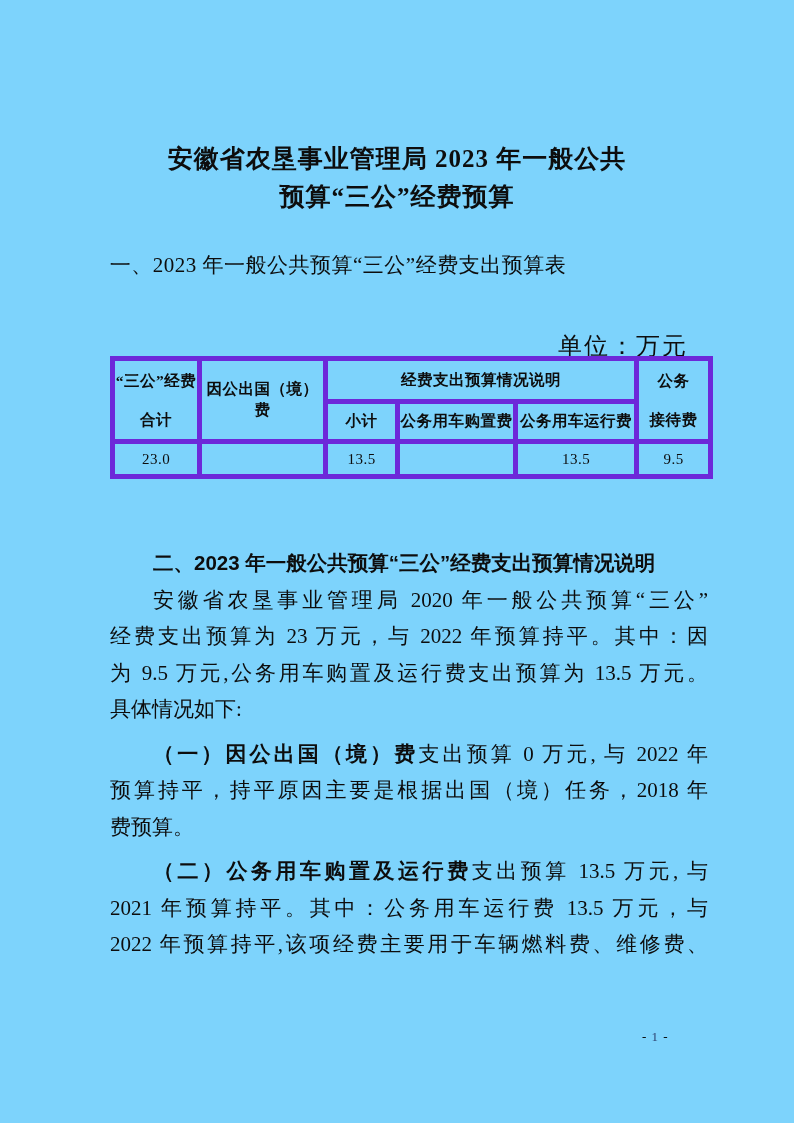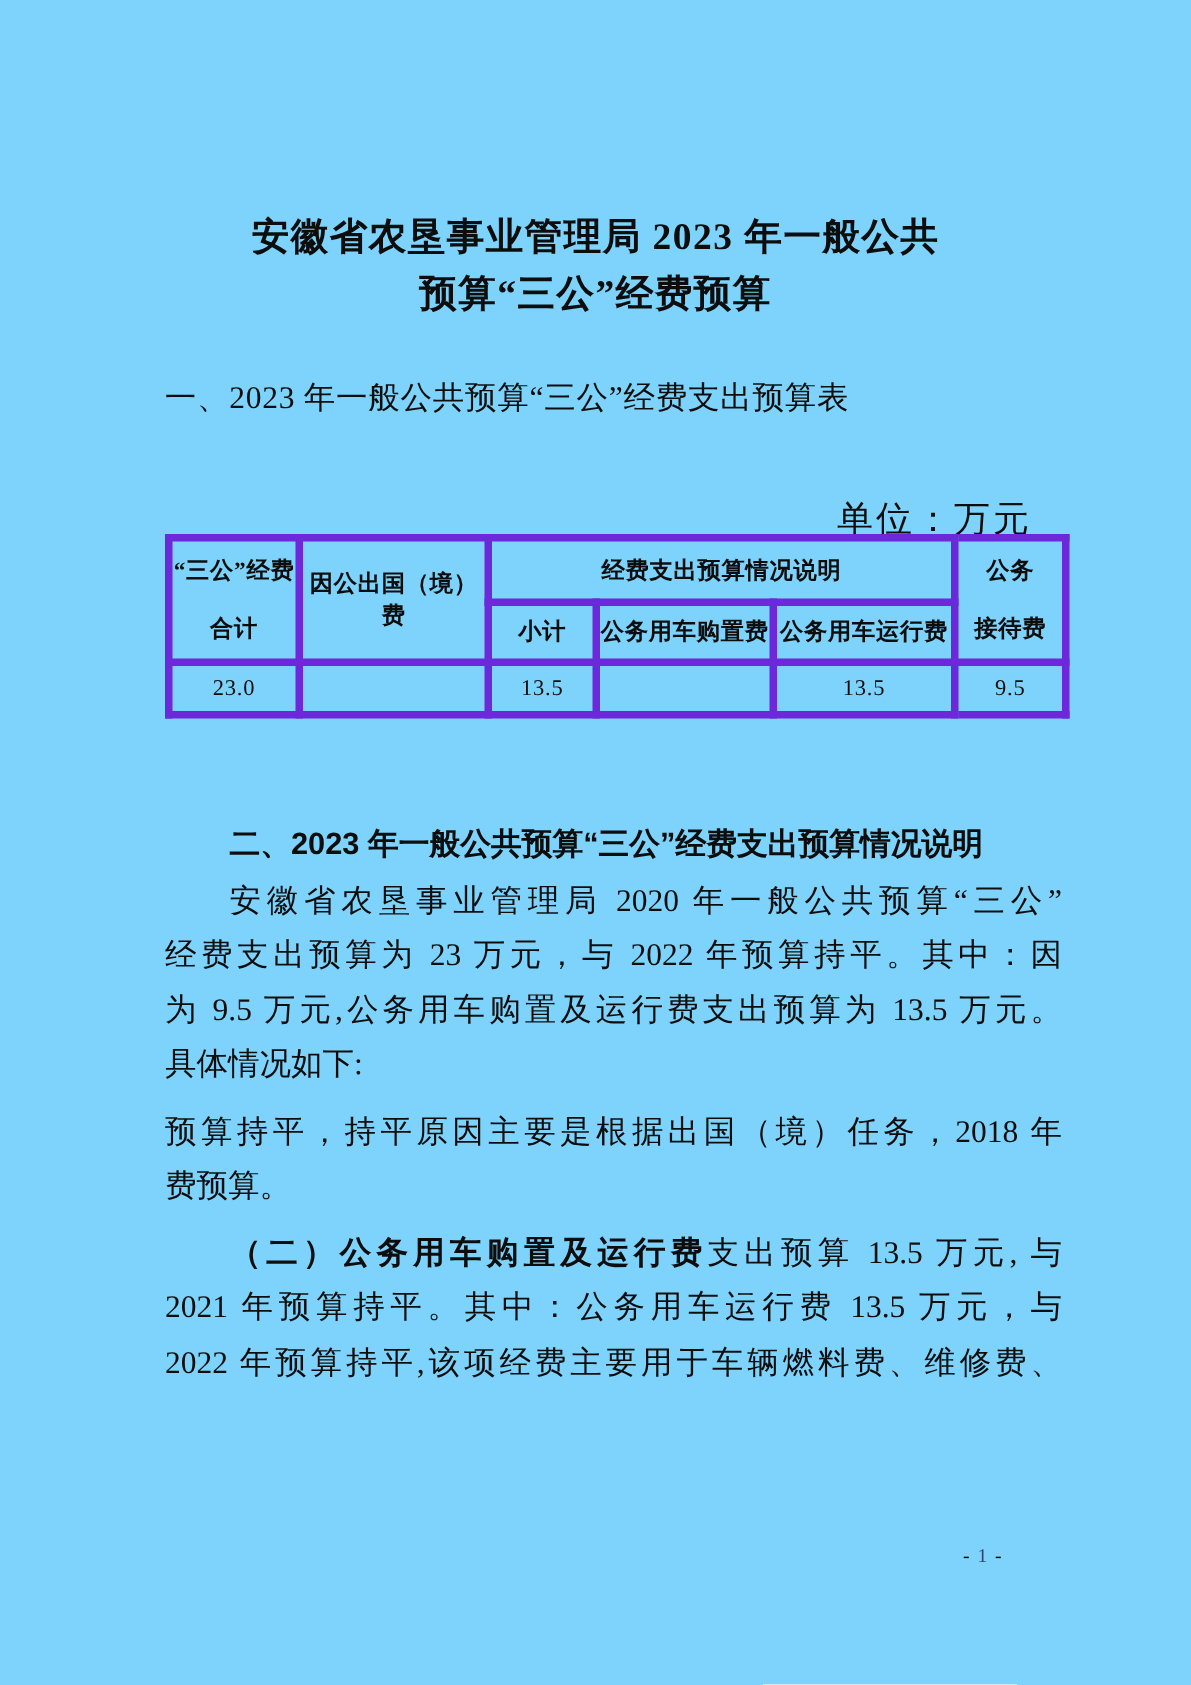--- a/index.html
+++ b/index.html
@@ -120,20 +120,21 @@
     <div class="bl ind h2line">二、2023 年一般公共预算“三公”经费支出预算情况说明</div>
 
     <div class="para">
       <div class="bl fill ind">安徽省农垦事业管理局 2020 年一般公共预算“三公”</div>
       <div class="bl fill">经费支出预算为 23 万元，与 2022 年预算持平。其中：因</div>
       <div class="bl fill">为 9.5 万元,公务用车购置及运行费支出预算为 13.5 万元。</div>
       <div class="bl endl">具体情况如下:</div>
     </div>
 
     <div class="para para2">
+      <div class="bl fill ind"><b>（一）因公出国（境）费</b><span>支出预算 0 万元, 与 2022 年</span></div>
       <div class="bl fill">预算持平，持平原因主要是根据出国（境）任务，2018 年</div>
       <div class="bl endl">费预算。</div>
     </div>
 
     <div class="para para2">
       <div class="bl fill ind"><b>（二）公务用车购置及运行费</b><span>支出预算 13.5 万元, 与</span></div>
       <div class="bl fill">2021 年预算持平。其中：公务用车运行费 13.5 万元，与</div>
       <div class="bl fill">2022 年预算持平,该项经费主要用于车辆燃料费、维修费、</div>
     </div>
   </div>

